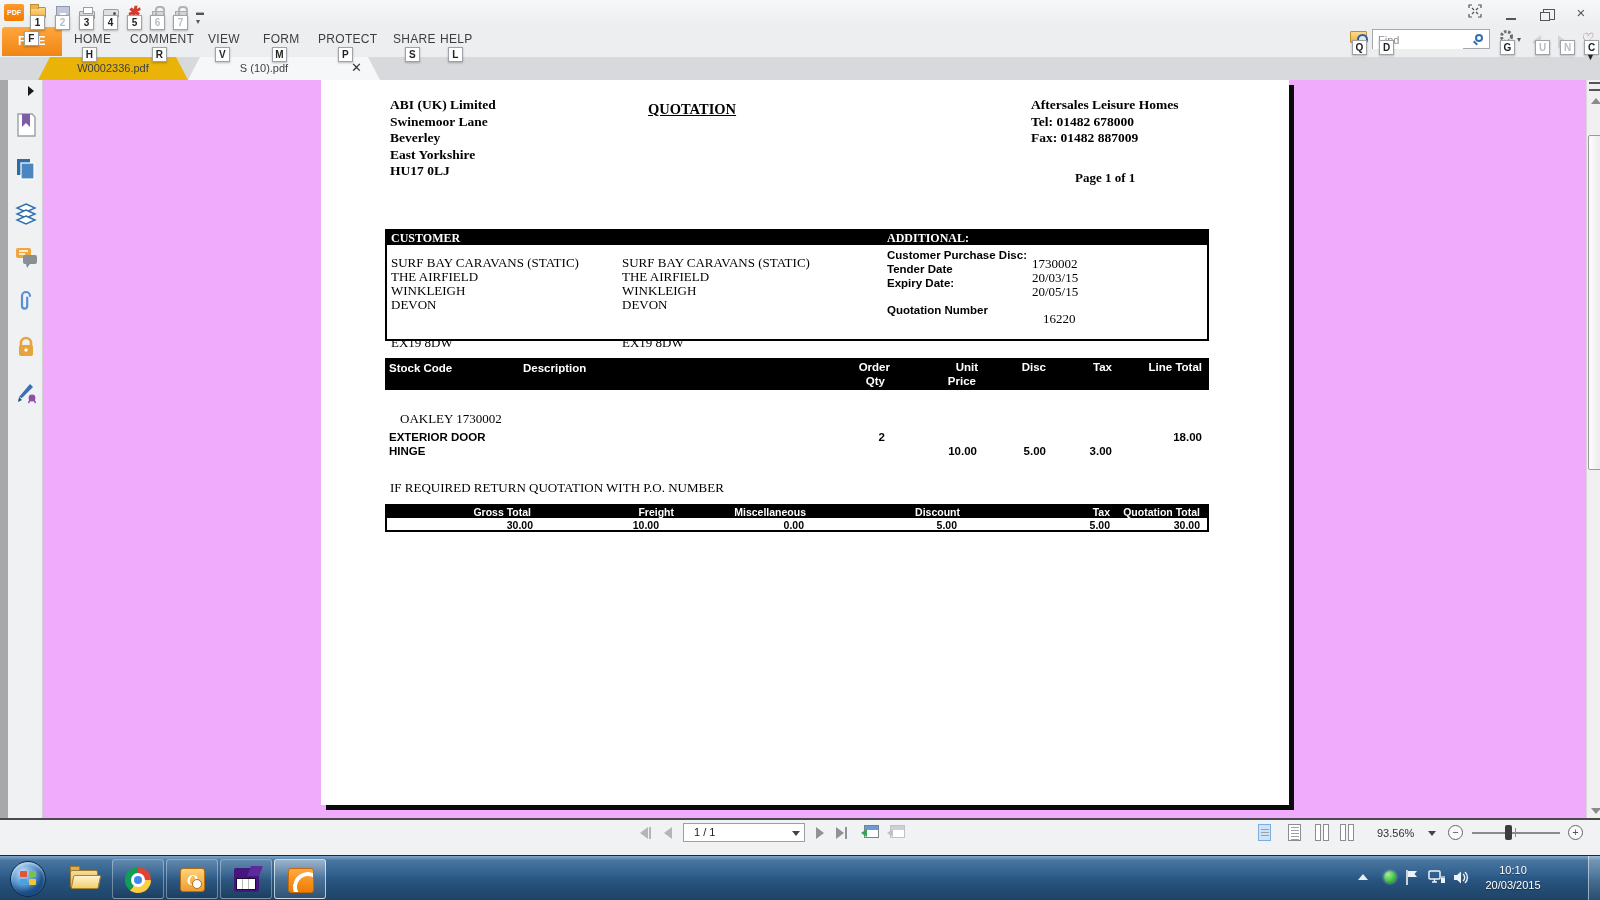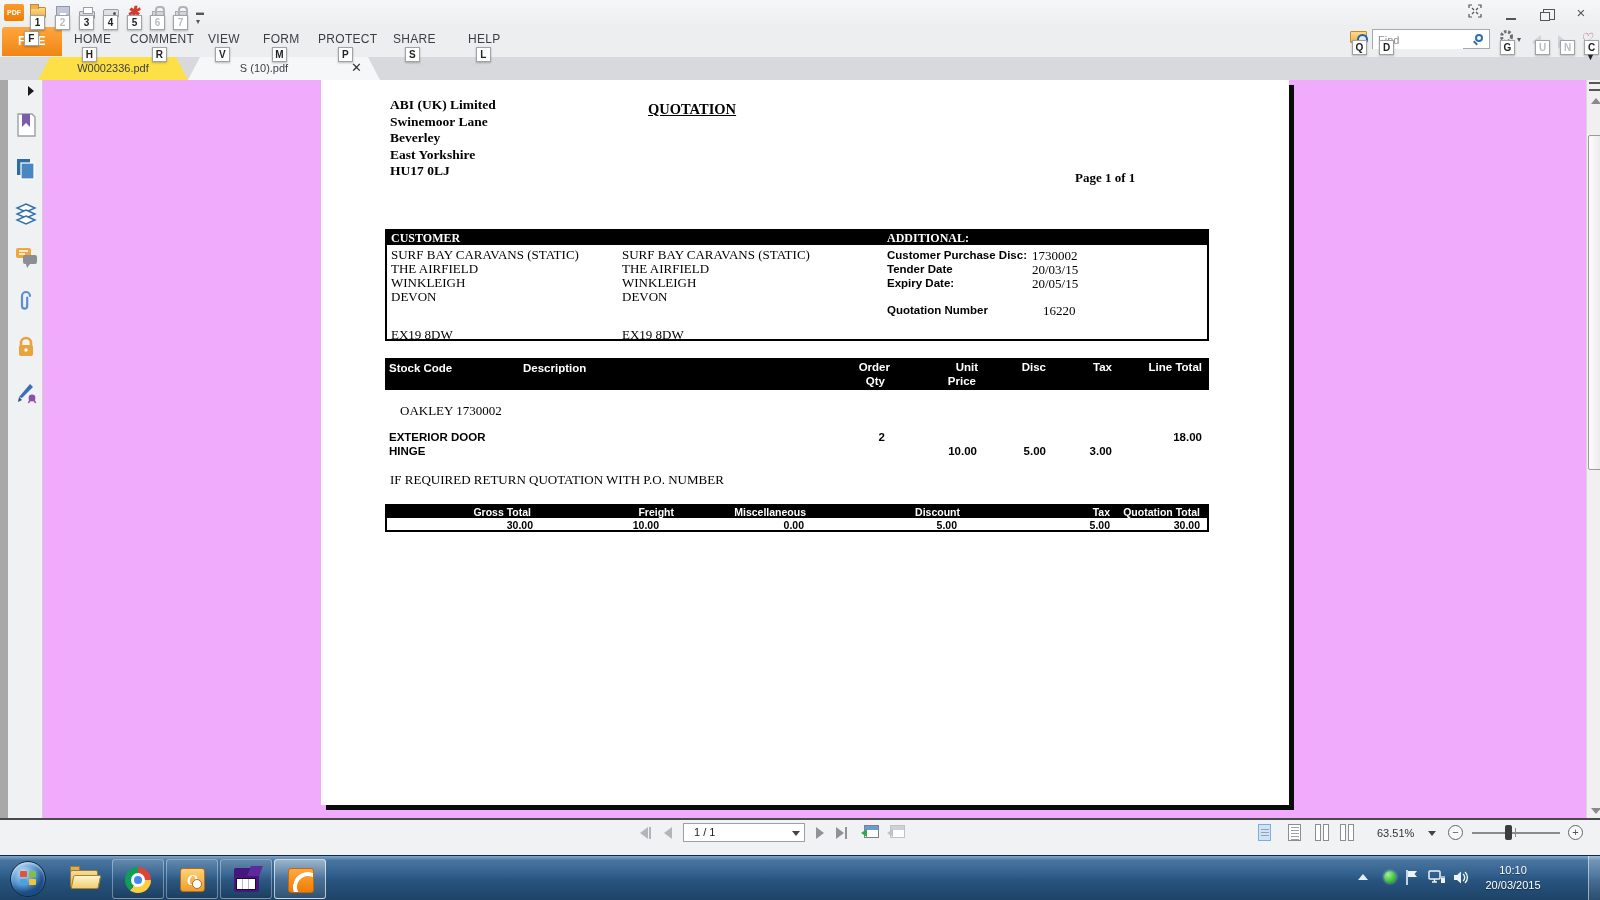--- a/index.html
+++ b/index.html
@@ -50,34 +50,34 @@
   .nav-tri { position:absolute; top:9px; width:0; height:0; }
   .tri-back { border-top:7px solid transparent; border-bottom:7px solid transparent; border-right:9px solid #d2d5d9; }
   .tri-fwd  { border-top:7px solid transparent; border-bottom:7px solid transparent; border-left:9px solid #d2d5d9; }
   .ic-heart { position:absolute; left:1580px; top:4px; color:#bb6b80; font-size:14px; }
   .rb-caret { position:absolute; left:1586px; top:52px; font-size:9px; color:#222; z-index:45; }
 
   
   .tabbar { position:absolute; left:0; top:57px; width:1600px; height:23px; background:#d7d9dc; z-index:38; }
   .tab { position:absolute; top:0; height:23px; font-size:11px; color:#3c3f42; text-align:center; line-height:22px;
     clip-path:polygon(12px 0, calc(100% - 12px) 0, 100% 100%, 0 100%); }
-  .tab.inactive { background:#fde047; }
+  .tab.inactive { background:#eab308; }
   .tab.active { background:#f6f7f8; }
   .tab-close { position:absolute; right:18px; top:0px; font-size:13px; color:#333; line-height:22px; }
 
   
   .main { position:absolute; left:8px; top:80px; width:1600px; height:738px; background:#f0abfc; overflow:hidden; }
   .sidebar { position:absolute; left:0; top:0; width:35px; height:738px; background:#f0f1f2; border-right:1px solid #cfcfcf; }
   .sb-ic { position:absolute; left:7px; width:22px; height:22px; }
   .expand-tri { position:absolute; left:20px; top:6px; width:0; height:0; border-left:6px solid #1a1a1a; border-top:5px solid transparent; border-bottom:5px solid transparent; }
 
   
   .page { position:absolute; left:313px; top:0; width:968px; height:725px; background:#fff; box-shadow:5px 5px 0 0 #0a0a0a; }
   .serifb { font-family:"Liberation Serif", serif; font-weight:bold; color:#000; }
-  .serif { font-family:"Liberation Serif", serif; color:#000; }
+  .serif { font-family:"Liberation Serif", serif; color:#000;margin-top:8px; }
   .sansb { font-family:"Liberation Sans", sans-serif; font-weight:bold; color:#000; }
   .abs { position:absolute; }
   .custbox { position:absolute; left:64px; top:149px; width:824px; height:112px; border:2px solid #000; background:#fff; }
   .blackbar { position:absolute; left:0; width:100%; background:#000; color:#fff; }
   .itemshead { position:absolute; left:64px; top:278px; width:824px; height:32px; background:#000; color:#fff; }
   .totbox { position:absolute; left:64px; top:424px; width:824px; height:28px; border:2px solid #000; }
   .totbox .hbar { position:absolute; left:0; top:0; width:100%; height:12px; background:#000; }
   .hcell { position:absolute; font-size:10.5px; font-weight:bold; color:#fff; white-space:nowrap; }
   .vcell { position:absolute; font-size:10.5px; font-weight:bold; color:#000; white-space:nowrap; }
 
@@ -191,21 +191,21 @@
   <div class="file-btn">
     <span>FILE</span>
     <b class="kbadge" style="left:22px;top:4px">F</b>
   </div>
   <div class="menu-item" style="left:74px"><span>HOME</span><b class="kbadge" style="left:8px;top:15px">H</b></div>
   <div class="menu-item" style="left:130px"><span>COMMENT</span><b class="kbadge" style="left:22px;top:15px">R</b></div>
   <div class="menu-item" style="left:208px"><span>VIEW</span><b class="kbadge" style="left:7px;top:15px">V</b></div>
   <div class="menu-item" style="left:263px"><span>FORM</span><b class="kbadge" style="left:9px;top:15px">M</b></div>
   <div class="menu-item" style="left:318px"><span>PROTECT</span><b class="kbadge" style="left:20px;top:15px">P</b></div>
   <div class="menu-item" style="left:393px"><span>SHARE</span><b class="kbadge" style="left:12px;top:15px">S</b></div>
-  <div class="menu-item" style="left:468px"><span>HELP</span><b class="kbadge" style="left:8px;top:15px">L</b></div>
+  <div class="menu-item" style="left:440px"><span>HELP</span><b class="kbadge" style="left:8px;top:15px">L</b></div>
 
   <i class="ic-qfind"></i>
   <b class="kbadge" style="left:1352px;top:14px">Q</b>
   <div class="findwrap">
     <input type="text" placeholder="Find" style="">
     <i class="ic-mag"></i>
   </div>
   <b class="kbadge" style="left:1379px;top:14px">D</b>
   <span style="position:absolute;left:1498px;top:2px">
     <svg width="17" height="17" viewBox="0 0 17 17">
@@ -289,20 +289,25 @@
   <div class="page">
 
     <div class="abs serifb" style="left:69px;top:17px;font-size:13.5px;line-height:16.6px">
       <div>ABI (UK) Limited</div>
       <div>Swinemoor Lane</div>
       <div>Beverley</div>
       <div>East Yorkshire</div>
       <div>HU17 0LJ</div>
     </div>
     <div class="abs serifb" style="left:327px;top:21px;font-size:14.5px;text-decoration:underline">QUOTATION</div>
+    <div class="abs serifb" style="left:710px;top:17px;font-size:13.5px;line-height:16.6px">
+      <div>Aftersales Leisure Homes</div>
+      <div>Tel: 01482 678000</div>
+      <div>Fax: 01482 887009</div>
+    </div>
     <div class="abs serifb" style="left:754px;top:90px;font-size:13px">Page 1 of 1</div>
 
     <div class="custbox">
       <div class="blackbar" style="top:0;height:14px">
         <span class="abs serifb" style="left:4px;top:0;color:#fff;font-size:12px;line-height:14px">CUSTOMER</span>
         <span class="abs serifb" style="left:500px;top:0;color:#fff;font-size:12px;line-height:14px">ADDITIONAL:</span>
       </div>
       <div class="abs serif" style="left:4px;top:17px;font-size:13px;line-height:14px">
         <div>SURF BAY CARAVANS (STATIC)</div>
         <div>THE AIRFIELD</div>
@@ -414,21 +419,21 @@
     </span>
   <span class="vm-ic vm-pair" style="left:1315px;width:16px">
       <s style="left:0"></s>
       <s style="left:8px"></s>
     </span>
   <span class="vm-ic vm-pair" style="left:1340px;width:16px">
       <s style="left:0"></s>
       <s style="left:8px"></s>
     </span>
 
-  <span class="zoomtxt" style="left:1377px">63.51%</span>
+  <span class="zoomtxt" style="left:1377px">93.56%</span>
   <i class="zcaret" style="left:1428px"></i>
   <span class="zcirc" style="left:1448px">−</span>
   <i class="ztrack"></i>
   <i class="ztick"></i>
   <i class="zhandle"></i>
   <span class="zcirc" style="left:1568px">+</span>
 </div>
 
 <div class="taskbar">
   <div class="orb">

